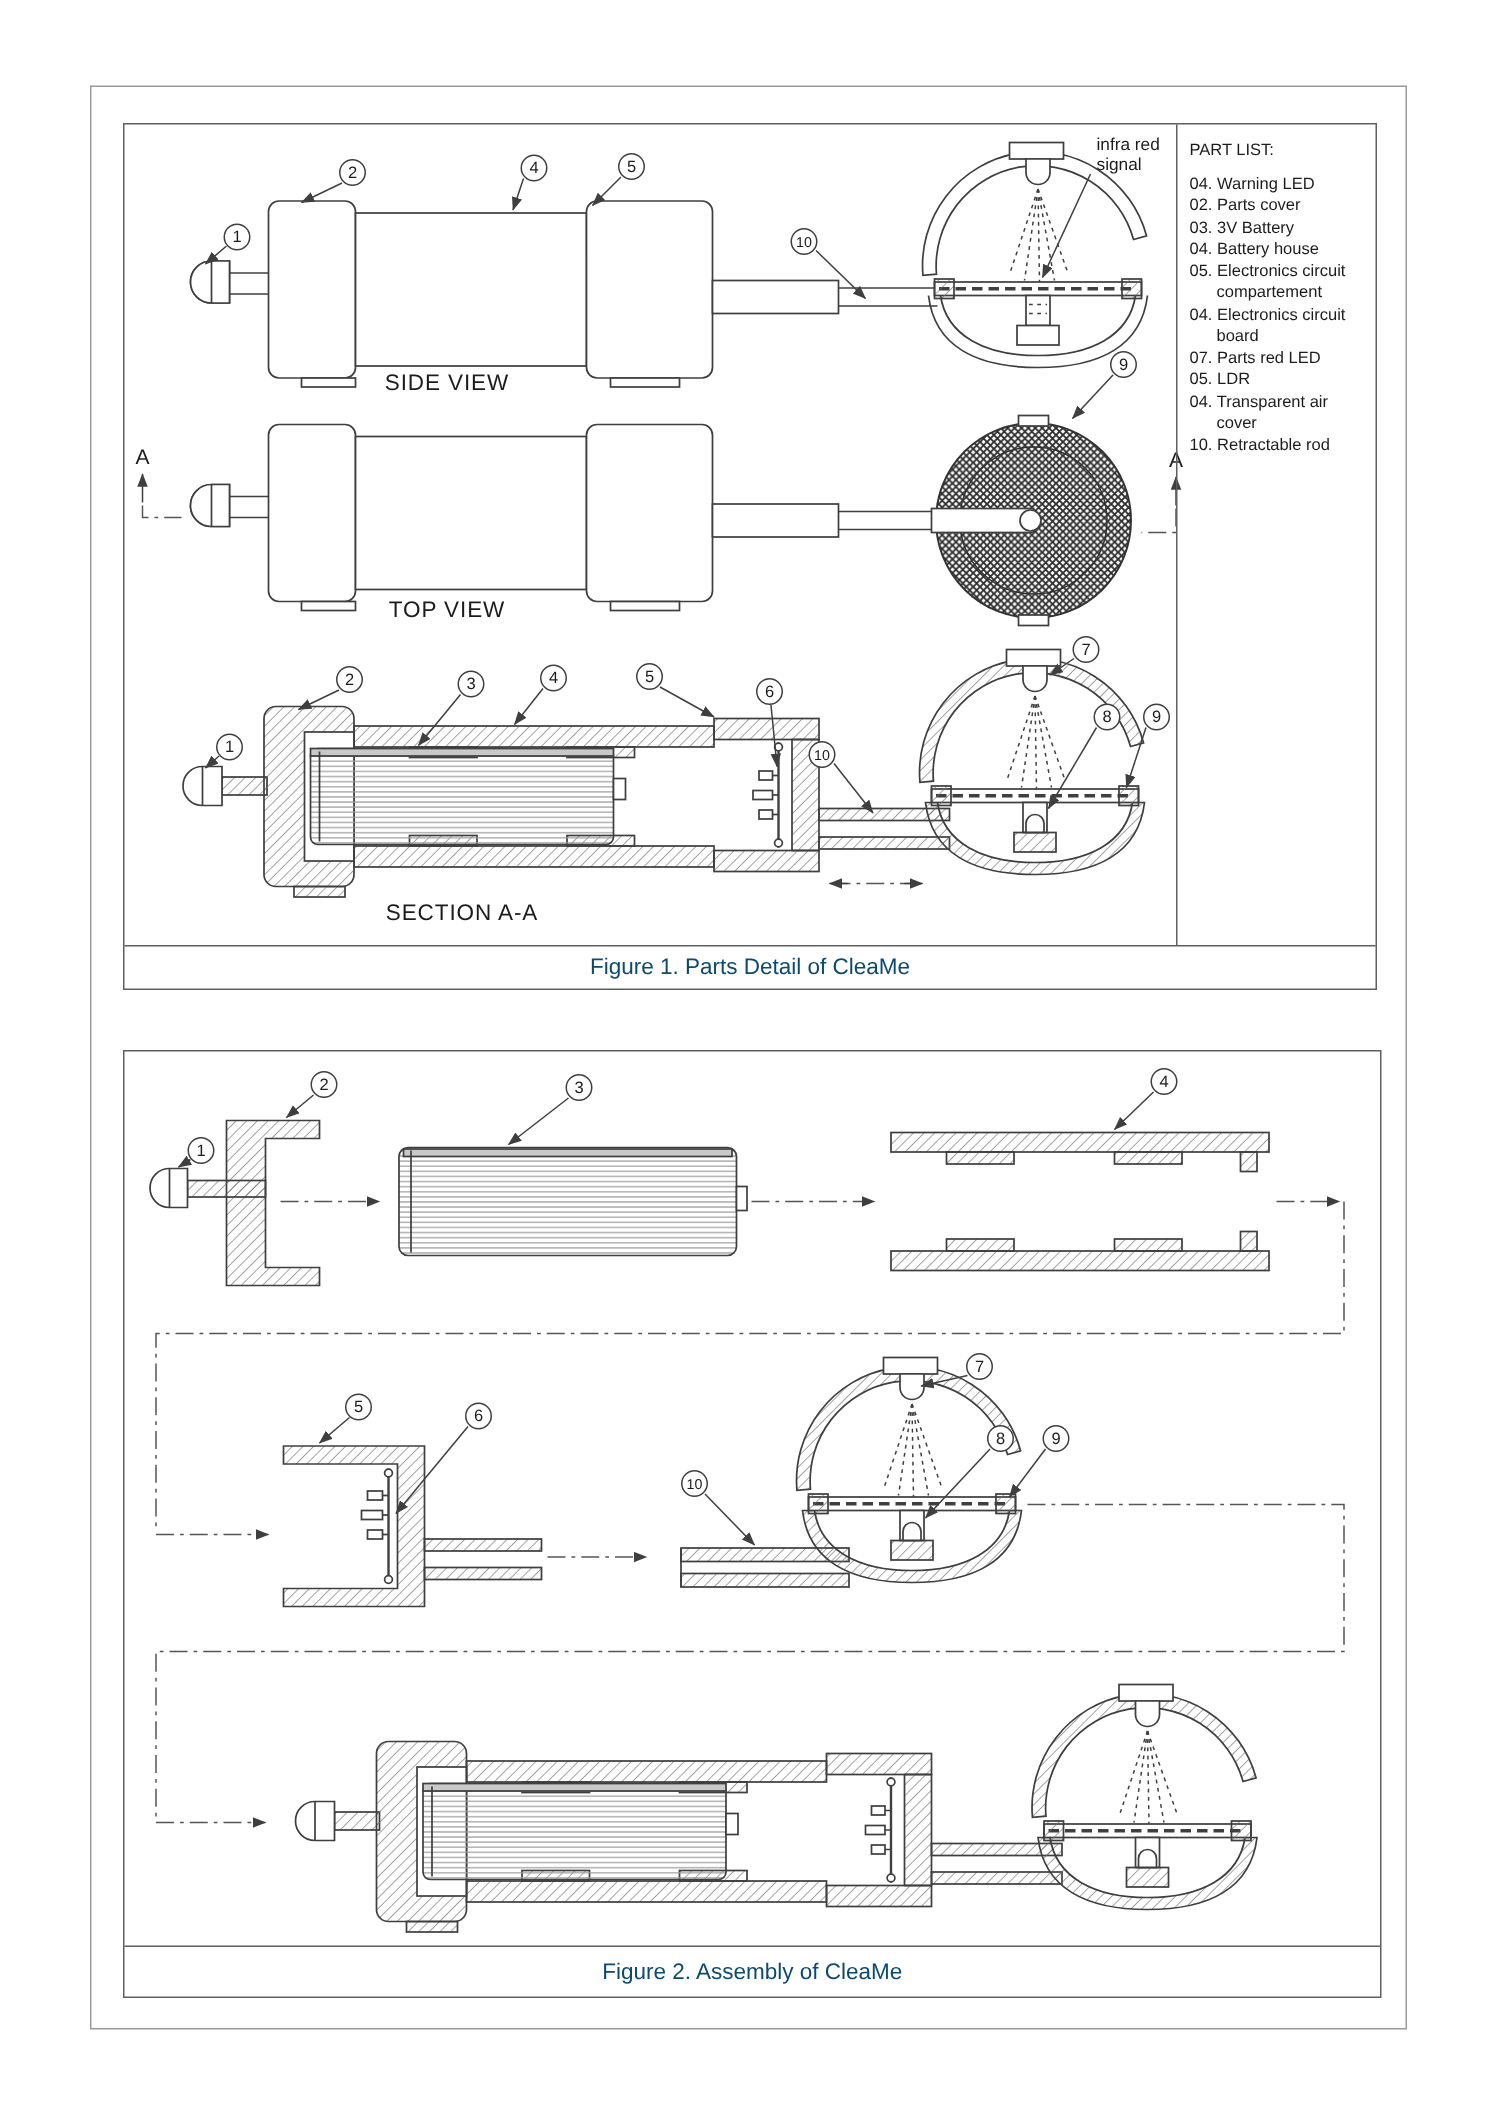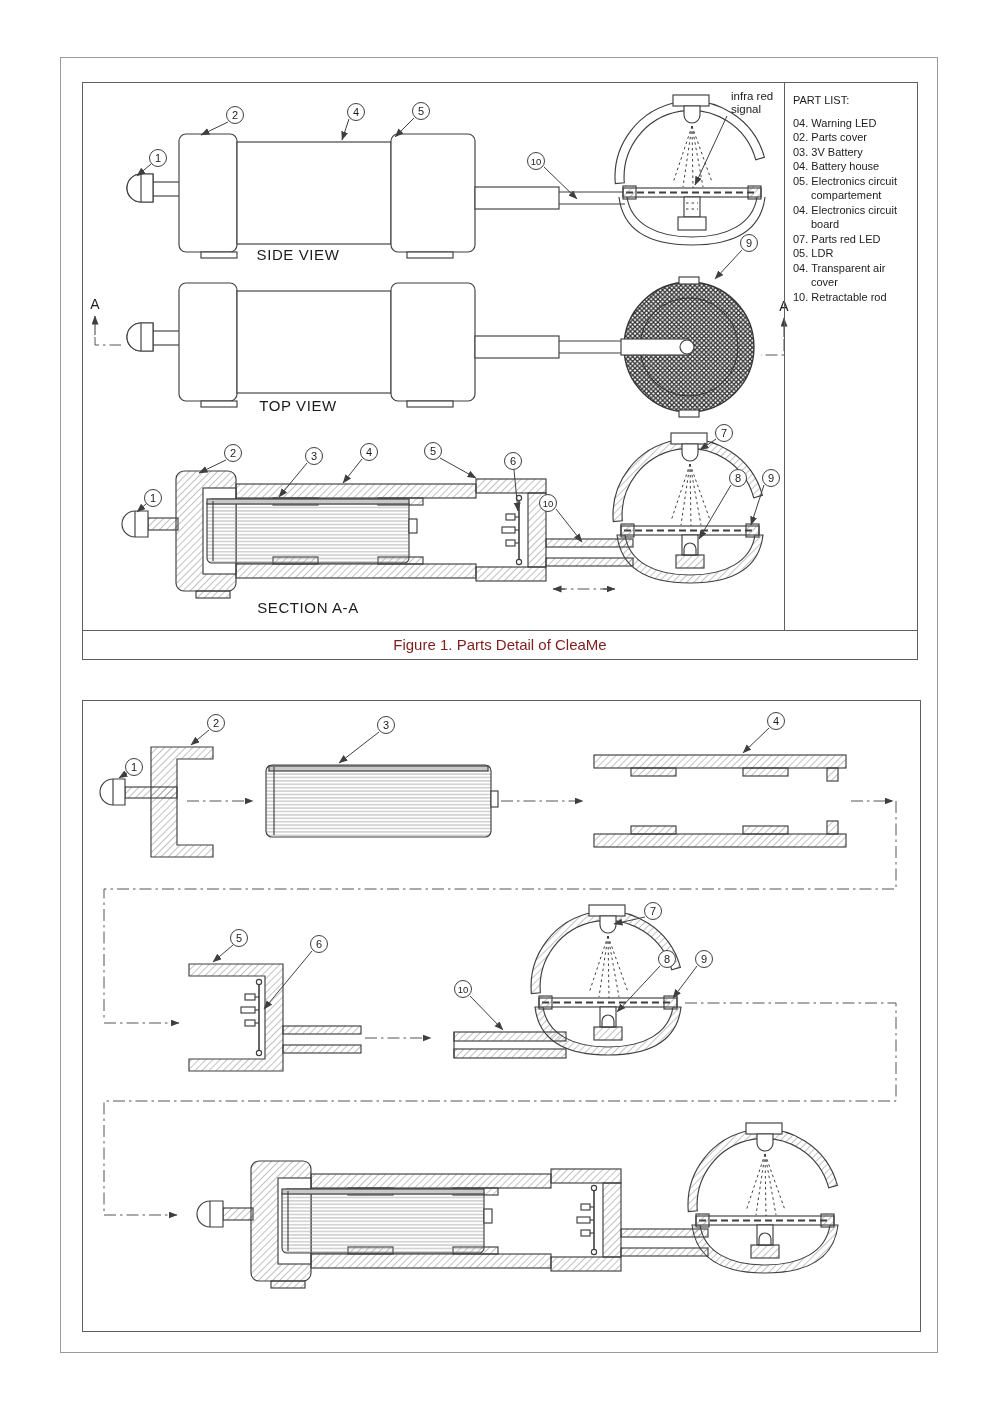--- a/index.html
+++ b/index.html
@@ -4,21 +4,21 @@
 <style>
   html,body{margin:0;padding:0;background:#fff;}
   .page{position:relative;width:1000px;height:1414px;background:#fff;overflow:hidden;
         font-family:"Liberation Sans",sans-serif;color:#1c1c1c;}
   .sheet-border{position:absolute;left:60px;top:57px;width:876px;height:1294px;
         border:1px solid #9a9a9a;background:#fff;}
   .fig-frame{position:absolute;border:1.5px solid #5f5f5f;background:#fff;}
   .fig1{left:21px;top:24px;width:834px;height:576px;}
   .fig2{left:21px;top:642px;width:837px;height:630px;}
   .fig-caption{position:absolute;left:0;bottom:0;width:100%;box-sizing:border-box;
-        border-top:1.5px solid #5f5f5f;text-align:center;font-size:15px;color:#7f1d1d;}
+        border-top:1.5px solid #5f5f5f;text-align:center;font-size:15px;color:#0c4a6e;}
   .fig1 .fig-caption{height:29px;line-height:28px;}
   .fig2 .fig-caption{height:34px;line-height:33px;}
   .part-list{position:absolute;top:0;right:14px;width:119px;height:547px;box-sizing:border-box;
         border-left:1.5px solid #5f5f5f;padding:10px 4px 0 8px;font-size:11px;line-height:14.5px;}
   .pl-title{margin-bottom:8px;}
   .pl-item{padding-left:18px;text-indent:-18px;}
   svg{display:block;}
   svg text{font-family:"Liberation Sans",sans-serif;fill:#1c1c1c;stroke:none;}
   .d{stroke:#3f3f3f;stroke-width:1.15;fill:#fff;}
   .nofill{fill:none;}
@@ -403,16 +403,17 @@
           </g>
           <path class="dd" d="M602,302 L813,302 L813,400 L21,400 L21,512"></path>
           <path class="dd" d="M21,514 L94,514" marker-end="url(#arr)"></path>
         </g>
 
         <g>
           <use href="#dev-section" x="115" y="420"></use>
         </g>
       </svg>
 
+      <div class="fig-caption">Figure 2. Assembly of CleaMe</div>
     </div>
 
   </div>
 </div>
 
 </body></html>

